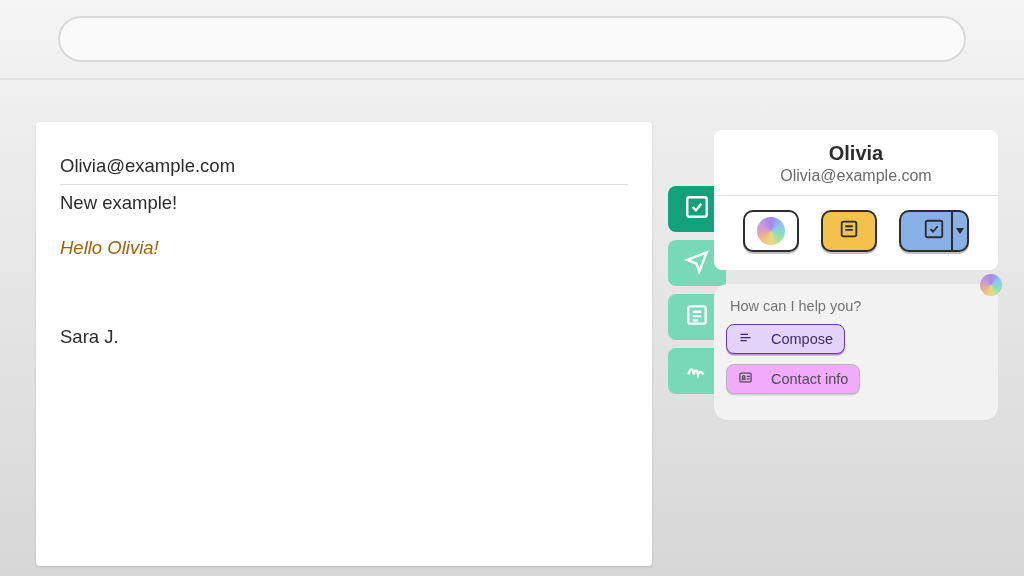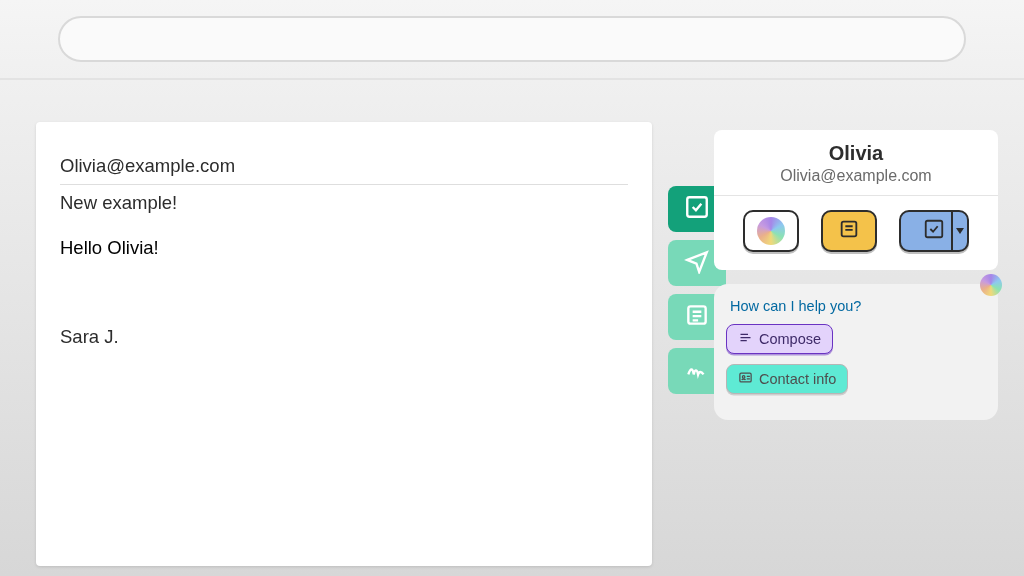--- a/index.html
+++ b/index.html
@@ -41,21 +41,21 @@
     padding: 26px 24px 20px 24px;
   }
   .row {
     font-size: 18.5px;
     color: #2c2c2c;
     border-bottom: 1.5px solid #dedede;
     padding: 7px 0;
   }
   .row.last { border-bottom: none; }
   .gap { height: 14px; }
-  .body { font-size: 18.5px; color: #000000; line-height: 1.45; }
+  .body { font-size: 18.5px; color: #a16207; line-height: 1.45; font-style: italic; }
   .sig { margin-top: 36px; font-size: 18.5px; color: #2c2c2c; }
 
   
   .tabs { position: absolute; left: 668px; top: 106px; display: flex; flex-direction: column; gap: 8px; }
   .tab {
     width: 58px; height: 46px;
     border-radius: 8px 0 0 8px;
     display: flex; align-items: center; justify-content: center;
   }
   .tab.dark { background: #13a17a; }
@@ -113,35 +113,35 @@
   .orb.small { width: 22px; height: 22px; }
 
   .assist {
     position: relative;
     margin-top: 14px;
     background: #f2f2f2;
     border-radius: 14px;
     padding: 14px 12px 16px;
   }
   .orb-corner { position: absolute; right: -4px; top: -10px; }
-  .assist-q { font-size: 14.5px; color: #0369a1; margin-bottom: 10px; padding-left: 4px; }
+  .assist-q { font-size: 14.5px; color: #737373; margin-bottom: 10px; padding-left: 4px; }
 
   .pill-row { display: flex; gap: 14px; margin-bottom: 10px; }
   .pill {
-    display: inline-flex; align-items: center; gap: 6px;
+    display: inline-flex; align-items: center; gap: 18px;
     background: #e3d3fb;
     border: 1.8px solid #6a33c2;
     color: #3e2a68;
     border-radius: 8px;
     padding: 5px 11px;
     font-size: 14.5px;
     font-weight: 500;
     box-shadow: 0 1.5px 0 rgba(106,51,194,.5);
   }
-  .pill.ghost { background: #5eead4; border-color: #b6b6b6; color: #4e4e4e; box-shadow: 0 1.5px 0 rgba(0,0,0,.15); }
+  .pill.ghost { background: #f0abfc; border-color: #b6b6b6; color: #4e4e4e; box-shadow: 0 1.5px 0 rgba(0,0,0,.15); }
   .pill .caret {
     width: 18px; height: 100%;
     border-left: 1.5px solid rgba(106,51,194,.5);
     margin-left: 4px; padding-left: 6px;
     display: flex; align-items: center;
   }
   .pill svg, .tile svg { stroke: currentColor; fill: none; stroke-width: 2; }
   .pill.ghost svg { stroke: #4e4e4e; }
 </style>
 </head>

